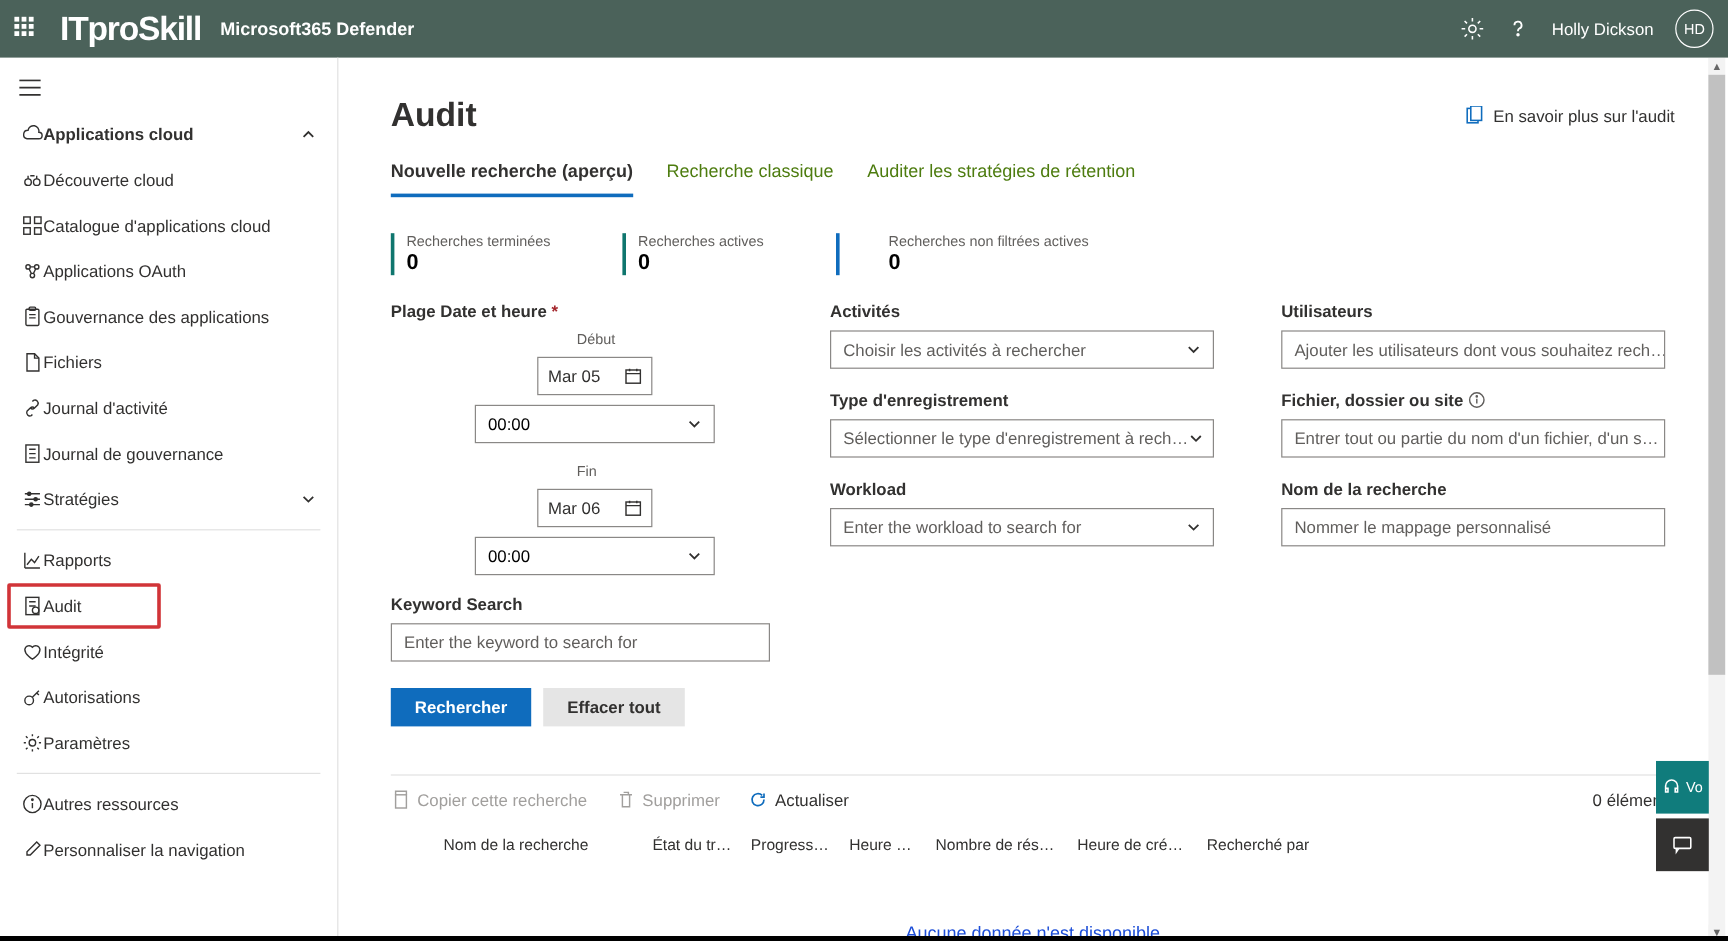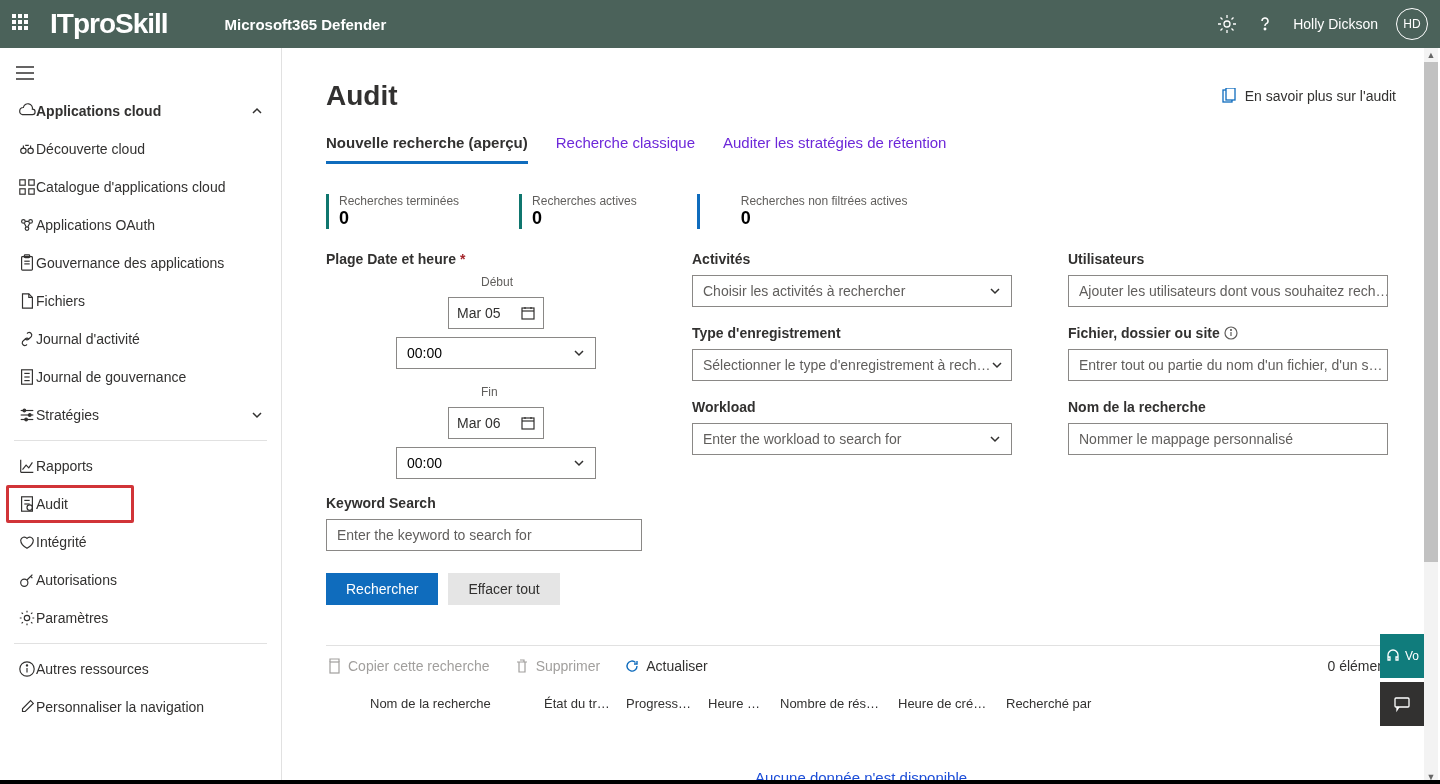--- a/index.html
+++ b/index.html
@@ -2,21 +2,21 @@
 <html><head>
 <meta charset="utf-8">
 <style>
 * { box-sizing: border-box; margin: 0; padding: 0; font-family: "Segoe UI", Arial, sans-serif; }
 body { width: 1440px; height: 784px; overflow: hidden; background: #fff; position: relative; }
 
 
 .topbar { height: 48px; background: #4b625a; display: flex; align-items: center; color: #fff; padding: 0 12px; }
 .waffle { width: 20px; height: 20px; display: grid; grid-template-columns: repeat(3,4px); grid-template-rows: repeat(3,4px); gap: 2px; margin-right: 18px; cursor: pointer; }
 .waffle span { background: #fff; width: 4px; height: 4px; }
-.brand { font-size: 28px; font-weight: 700; letter-spacing: -1px; margin-right: 57px; }
+.brand { font-size: 28px; font-weight: 700; letter-spacing: -1px; margin-right: 16px; }
 .product { font-size: 15px; font-weight: 600; }
 .topbar-right { margin-left: auto; display: flex; align-items: center; gap: 18px; }
 .top-icon { width: 20px; height: 20px; cursor: pointer; }
 .username { font-size: 14px; }
 .avatar { width: 32px; height: 32px; border: 1px solid #fff; border-radius: 50%; display: flex; align-items: center; justify-content: center; font-size: 12px; }
 
 .layout { display: flex; height: 736px; }
 
 
 .sidebar { width: 282px; border-right: 1px solid #e1e1e1; padding-top: 10px; position: relative; }
@@ -32,21 +32,21 @@
 
 
 .main { flex: 1; position: relative; overflow-y: auto; }
 .scroll-inner { padding: 32px 44px 20px 44px; }
 .page-head { display: flex; align-items: center; margin-bottom: 22px; }
 .page-title { font-size: 28px; font-weight: 600; color: #323130; }
 .learn-link { margin-left: auto; color: #323130; font-size: 14px; display: flex; align-items: center; gap: 8px; cursor: pointer; }
 .learn-link svg { color: #0f6cbd; }
 
 .tabs { display: flex; gap: 28px; border-bottom: 0; margin-bottom: 30px; }
-.tab { font-size: 15px; color: #6d28d9; padding-bottom: 10px; cursor: pointer; }
+.tab { font-size: 15px; color: #4d7c0f; padding-bottom: 10px; cursor: pointer; }
 .tab.active { color: #323130; font-weight: 600; border-bottom: 3px solid #0f6cbd; }
 
 .stats { display: flex; gap: 60px; margin-bottom: 22px; }
 .stat { border-left: 3px solid #0f766e; padding-left: 10px; }
 .stat.blue { border-left-color: #0f6cbd; padding-left: 41px; }
 .stat-label { font-size: 12px; color: #605e5c; }
 .stat-value { font-size: 18px; font-weight: 600; }
 
 .form-grid { display: grid; grid-template-columns: 340px 350px 340px; gap: 12px 26px; align-items: start; }
 .field-label { font-size: 14px; font-weight: 600; color: #323130; margin-bottom: 8px; display: flex; align-items: center; gap: 4px; }
@@ -55,21 +55,21 @@
 
 .date-row { display: flex; align-items: center; gap: 8px; margin-bottom: 16px; flex-direction: column; }
 .date-row .dl { width: 30px; font-size: 12px; color: #605e5c; }
 .date-input { border: 1px solid #8a8886; height: 32px; display: flex; align-items: center; padding: 0 8px; font-size: 14px; color: #323130; width: 96px; justify-content: space-between; cursor: pointer; }
 .time-input { border: 1px solid #8a8886; height: 32px; display: flex; align-items: center; padding: 0 10px; font-size: 14px; width: 200px; justify-content: space-between; cursor: pointer; }
 .text-input { border: 1px solid #8a8886; height: 32px; width: 100%; padding: 0 10px; font-size: 14px; color: #605e5c; display: flex; align-items: center; justify-content: space-between; cursor: text; overflow: hidden; white-space: nowrap; }
 .text-input.select { cursor: pointer; }
 .chevron-down { width: 12px; height: 12px; flex-shrink: 0; }
 
 .buttons { margin-top: 22px; display: flex; gap: 10px; }
-.btn { height: 32px; padding: 0 20px; font-size: 14px; border: none; cursor: pointer; font-weight: 400; }
+.btn { height: 32px; padding: 0 20px; font-size: 14px; border: none; cursor: pointer; font-weight: 700; }
 .btn.primary { background: #0f6cbd; color: #fff; }
 .btn.secondary { background: #e5e5e5; color: #323130; }
 
 .divider { border-top: 1px solid #e1e1e1; margin-top: 40px; }
 .toolbar { display: flex; align-items: center; padding: 12px 0; gap: 24px; font-size: 14px; }
 .tool-item { display: flex; align-items: center; gap: 6px; color: #a19f9d; cursor: pointer; }
 .tool-item.enabled { color: #323130; }
 .items-count { margin-left: auto; color: #323130; }
 
 .table-head { display: flex; font-size: 13px; color: #323130; padding: 10px 0; }

